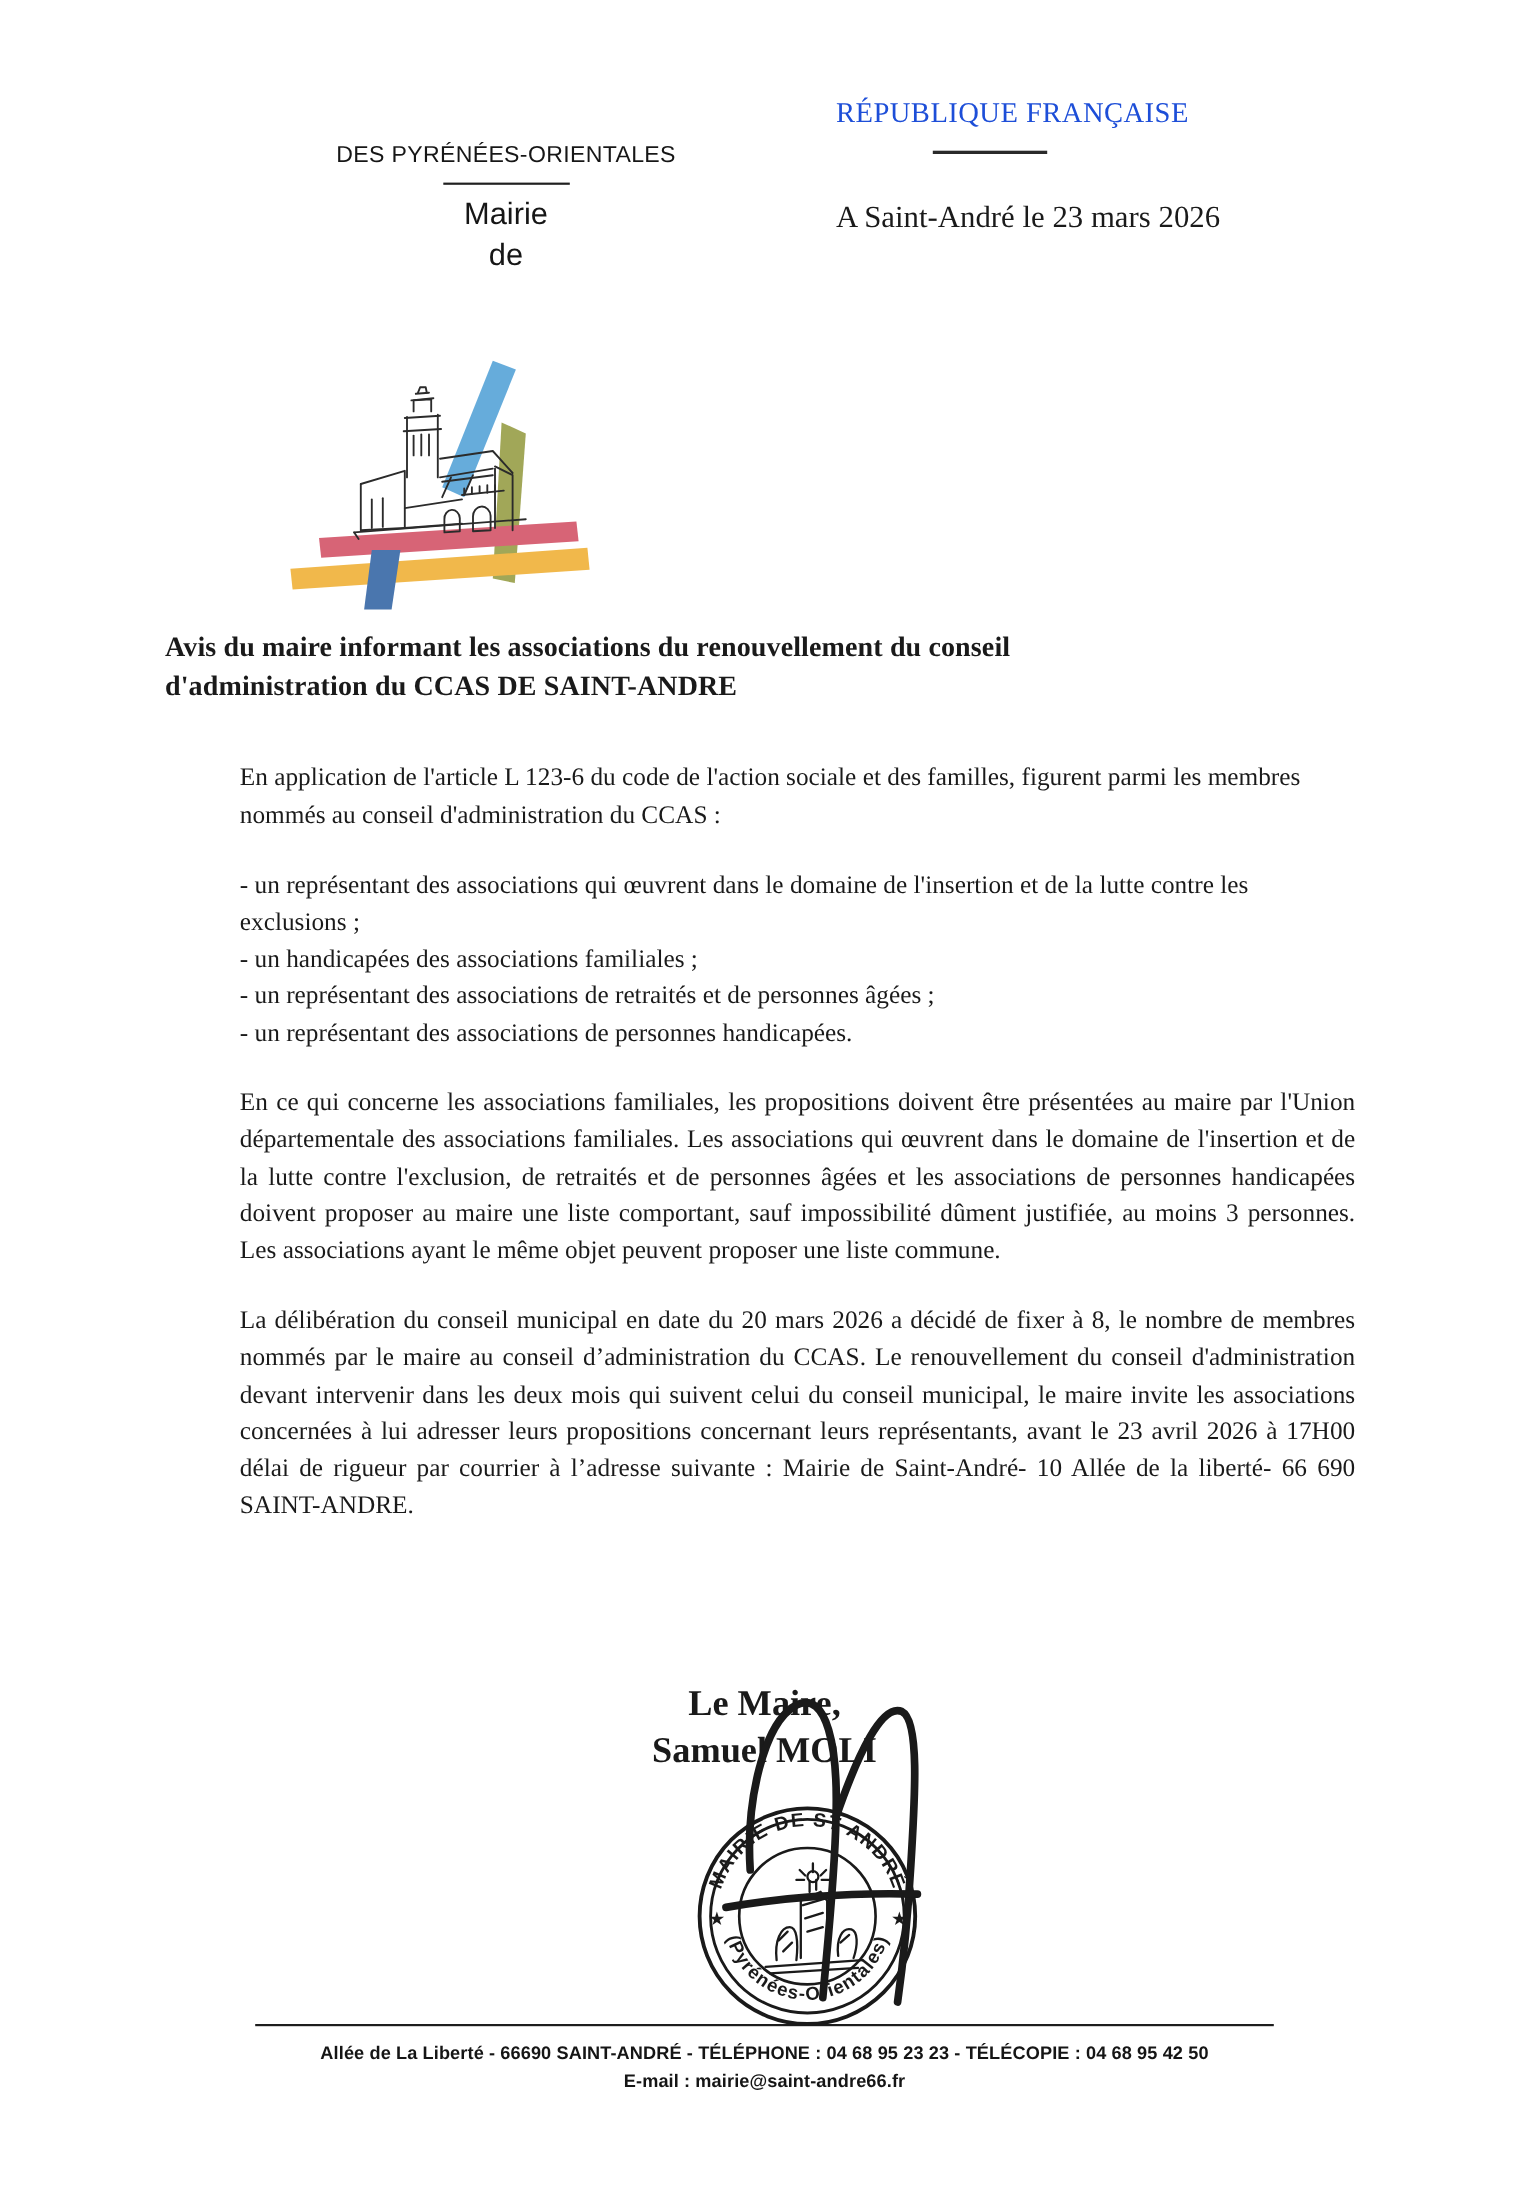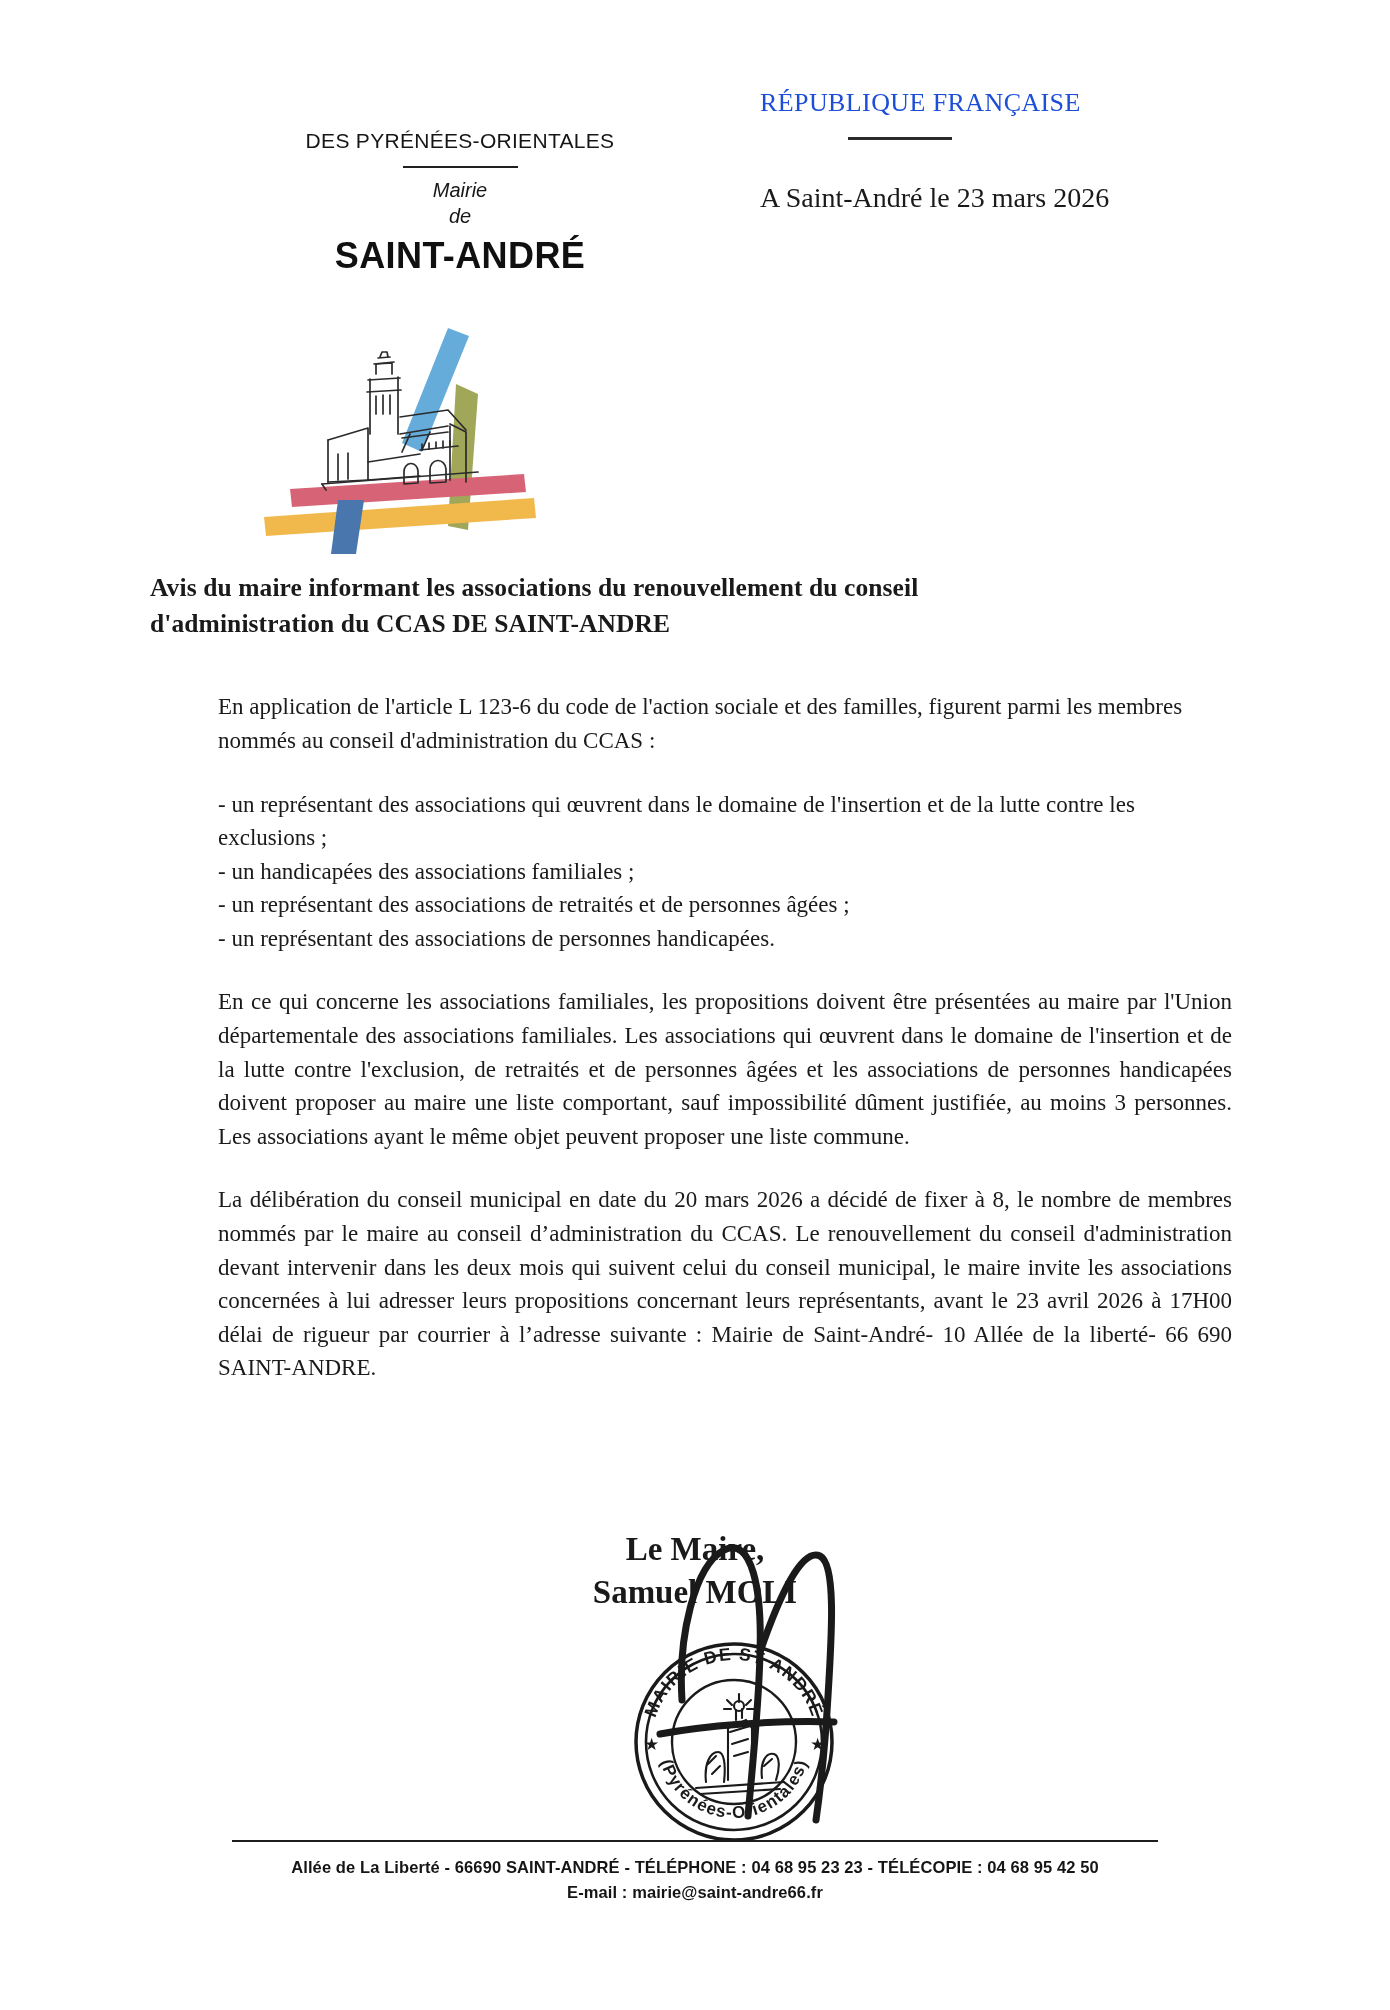--- a/index.html
+++ b/index.html
@@ -39,24 +39,23 @@
     color: #161616;
   }
   .hdr-rule {
     width: 115px;
     height: 2px;
     background: #202020;
     margin: 11px auto 9px auto;
   }
   .mairie-line {
     font-family: "Liberation Sans", "DejaVu Sans", sans-serif;
-    font-size: 20px;
+    font-size: 28px;
     line-height: 1.32;
     color: #161616;
-    font-style: italic;
   }
   .commune-name {
     font-family: "Liberation Sans", "DejaVu Sans", sans-serif;
     font-size: 36px;
     font-weight: bold;
     letter-spacing: 0.4px;
     margin-top: 5px;
     color: #101010;
   }
 
@@ -188,21 +187,20 @@
 
 <div class="page">
 
   <div class="header">
 
     <div class="hdr-left">
       <div class="dept-line">DES PYRÉNÉES-ORIENTALES</div>
       <div class="hdr-rule"></div>
       <div class="mairie-line">Mairie</div>
       <div class="mairie-line">de</div>
-      <div class="commune-name">SAINT-ANDRÉ</div>
     </div>
 
     <div class="hdr-right">
       <div class="republique">RÉPUBLIQUE FRANÇAISE</div>
       <div class="rf-rule"></div>
       <div class="datum">A Saint-André le 23 mars 2026</div>
     </div>
 
     <div class="logo-wrap">
       <svg viewBox="0 0 310 240" width="310" height="240" aria-hidden="true">

